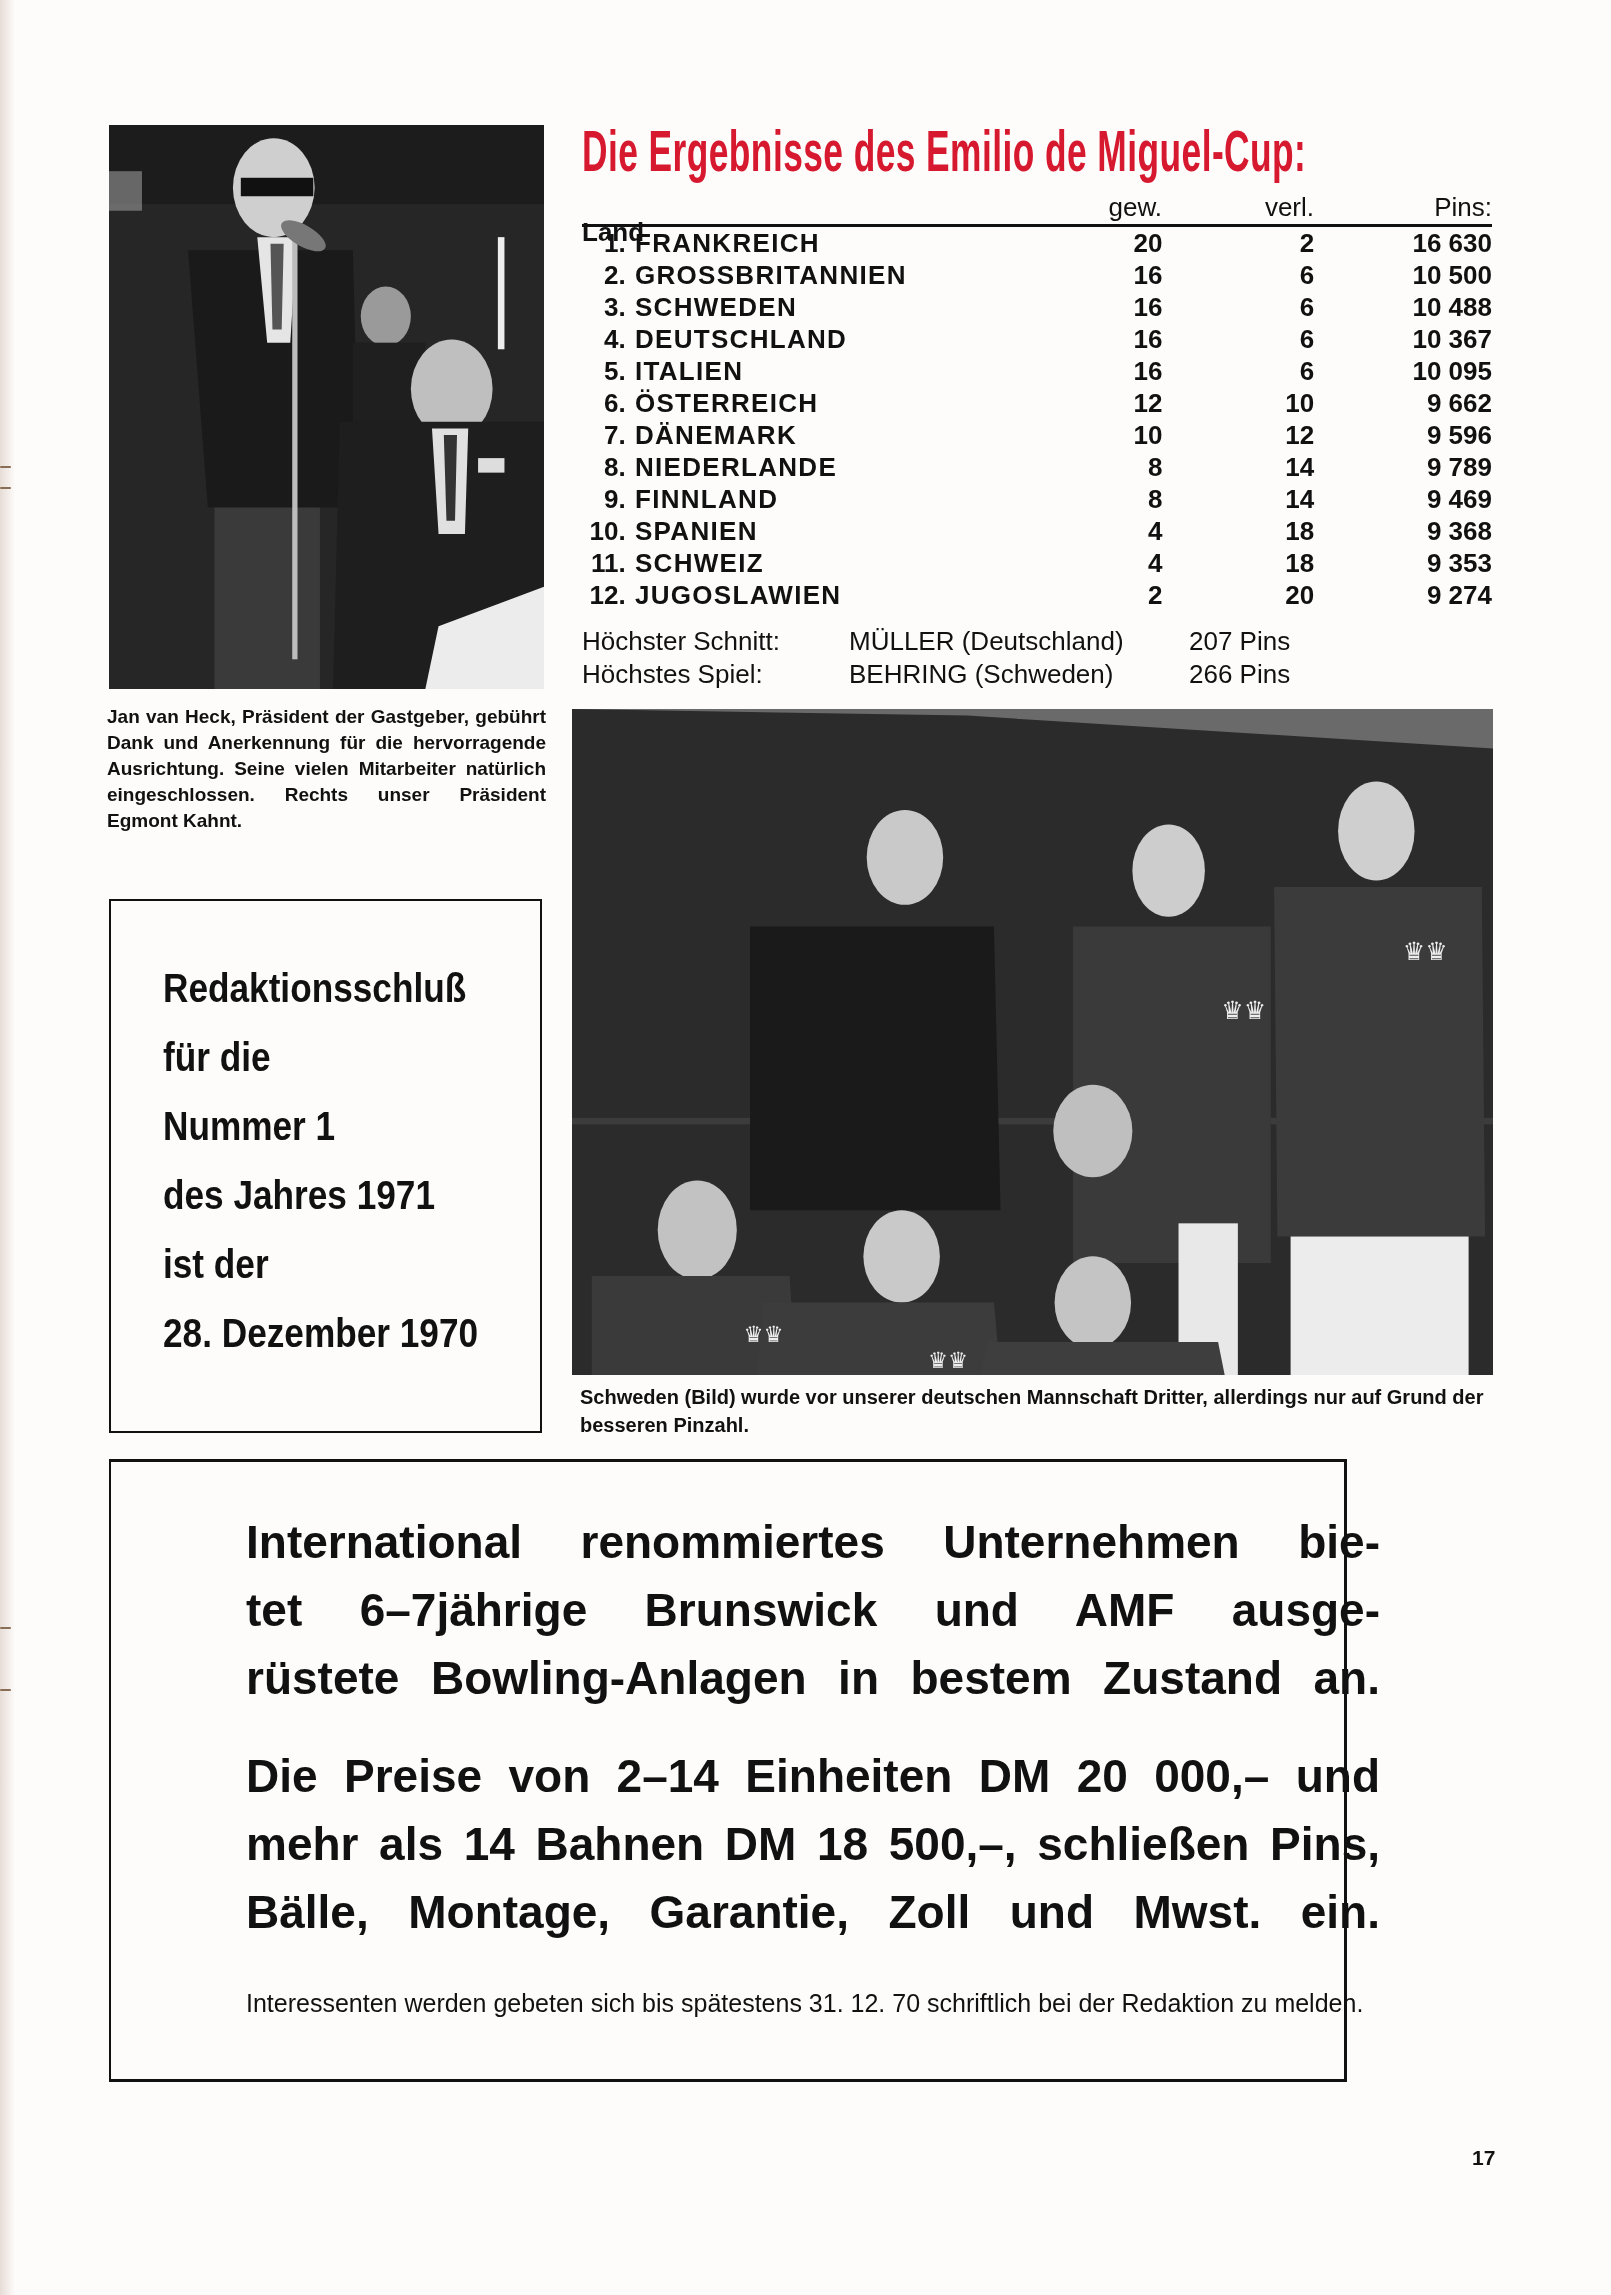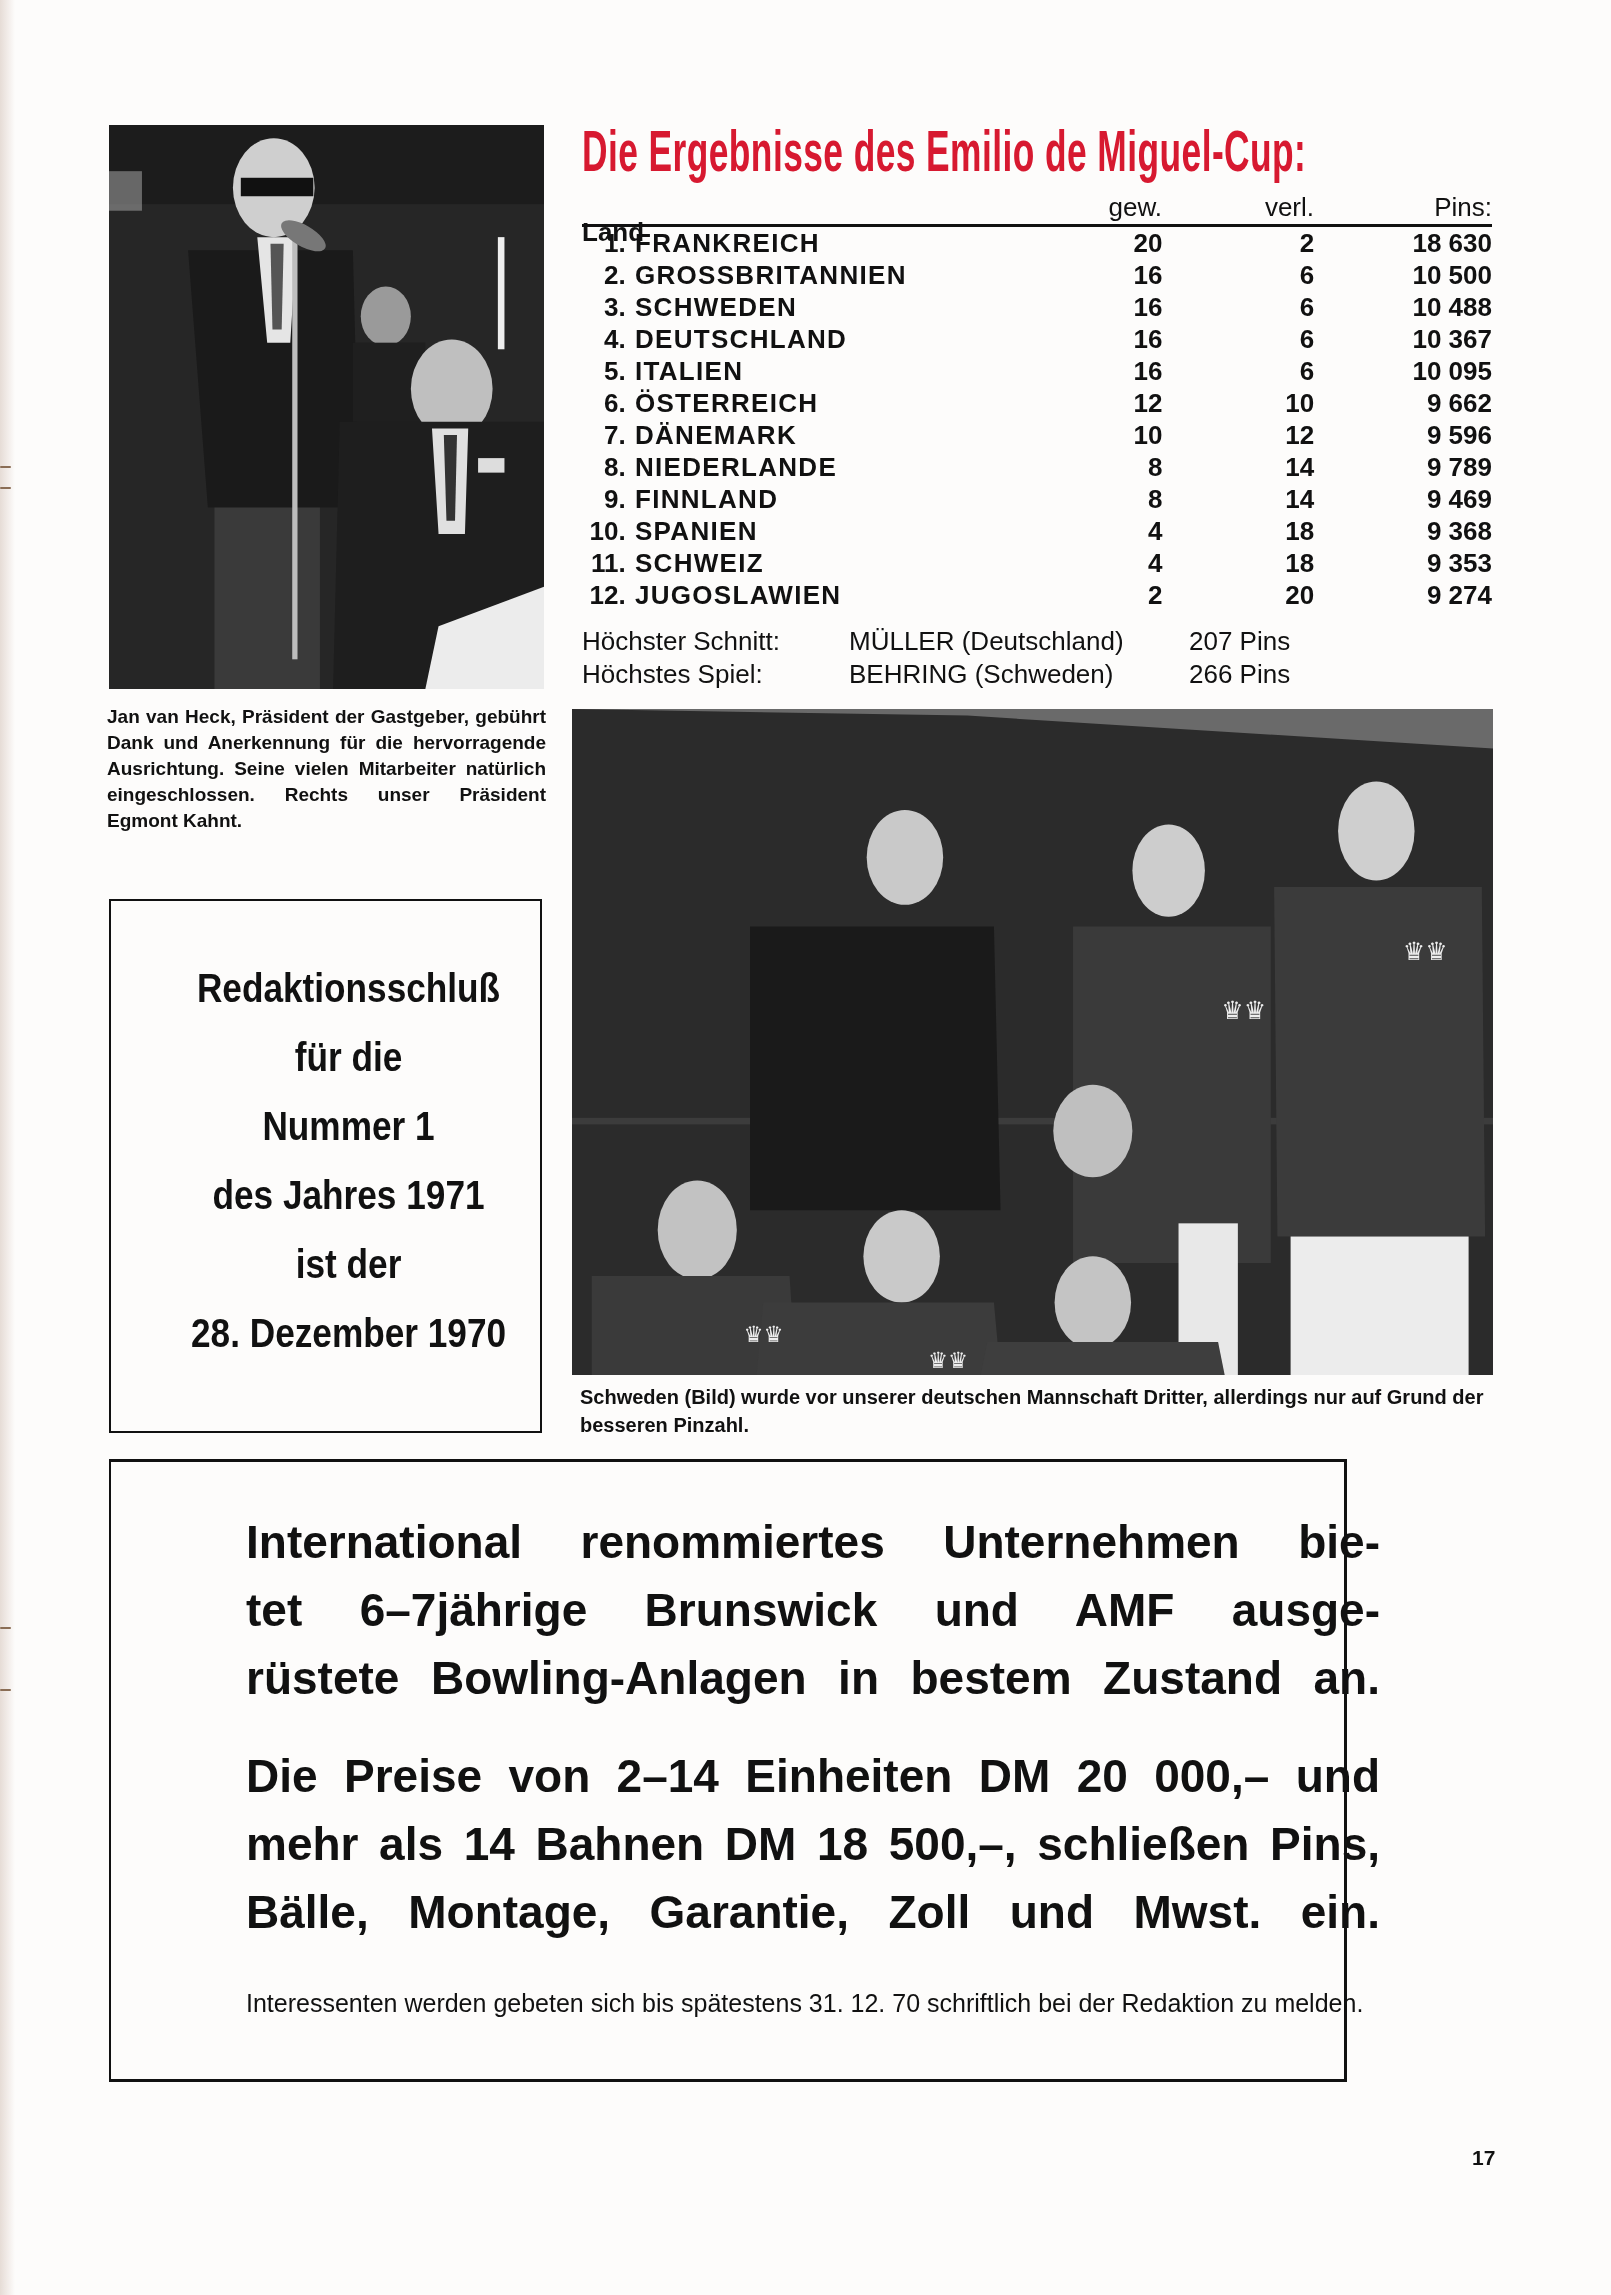--- a/index.html
+++ b/index.html
@@ -45,21 +45,21 @@
 
   
   .caption-left { left:107px; top:704px; width:439px; font-size:19px; line-height:26px;
     font-weight:bold; text-align:justify; }
   .caption-right { left:580px; top:1383px; width:923px; font-size:20px; line-height:28px;
     font-weight:bold; }
 
   
   .deadline { left:109px; top:899px; width:433px; height:534px;
     border:2px solid #111; box-sizing:border-box; }
-  .deadline-lines { position:absolute; left:80px; top:53px;text-align:center; }
+  .deadline-lines { position:absolute; left:52px; top:53px; }
   .deadline-line { font-weight:bold; font-size:40px; line-height:69px;
     transform:scaleX(0.88); transform-origin:left; white-space:nowrap; }
 
   
   .adbox { left:109px; top:1459px; width:1238px; height:623px;
     border:3.3px solid #111; border-left-width:2.6px; box-sizing:border-box; }
   .ad-big { position:absolute; left:135px; width:1134px; font-weight:bold;
     font-size:46px; line-height:68px; text-align:justify; text-align-last:justify; }
   .ad-small { position:absolute; left:135px; top:524px; width:1134px;
     font-size:25px; line-height:34px; }
@@ -111,21 +111,21 @@
     <span class="c-land">Land</span>
     <span class="c-gew">gew.</span>
     <span class="c-verl">verl.</span>
     <span class="c-pins">Pins:</span>
   </div>
   <div class="trow">
     <span class="c-rank">1.</span>
     <span class="c-land">FRANKREICH</span>
     <span class="c-gew">20</span>
     <span class="c-verl">2</span>
-    <span class="c-pins">18 630</span>
+    <span class="c-pins">16 630</span>
   </div>
   <div class="trow">
     <span class="c-rank">2.</span>
     <span class="c-land">GROSSBRITANNIEN</span>
     <span class="c-gew">16</span>
     <span class="c-verl">6</span>
     <span class="c-pins">10 500</span>
   </div>
   <div class="trow">
     <span class="c-rank">3.</span>

